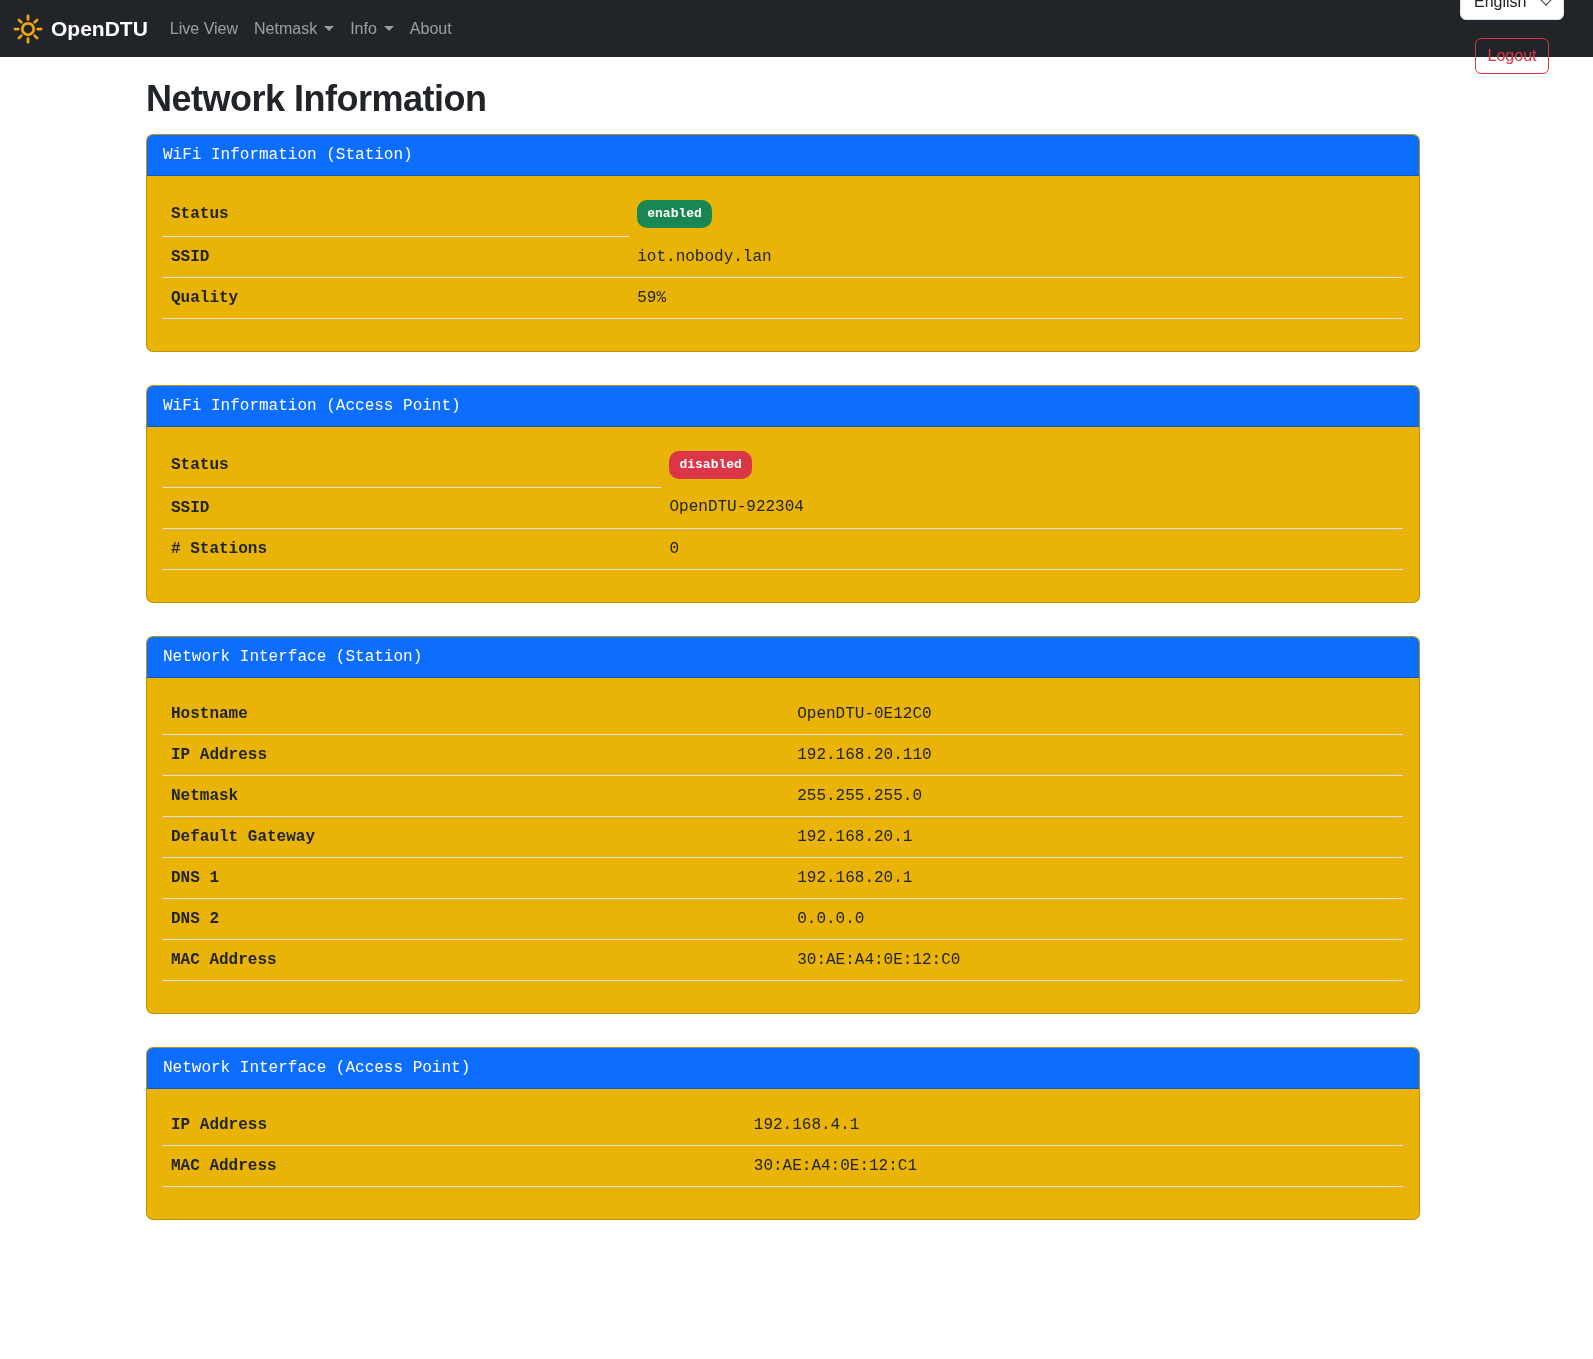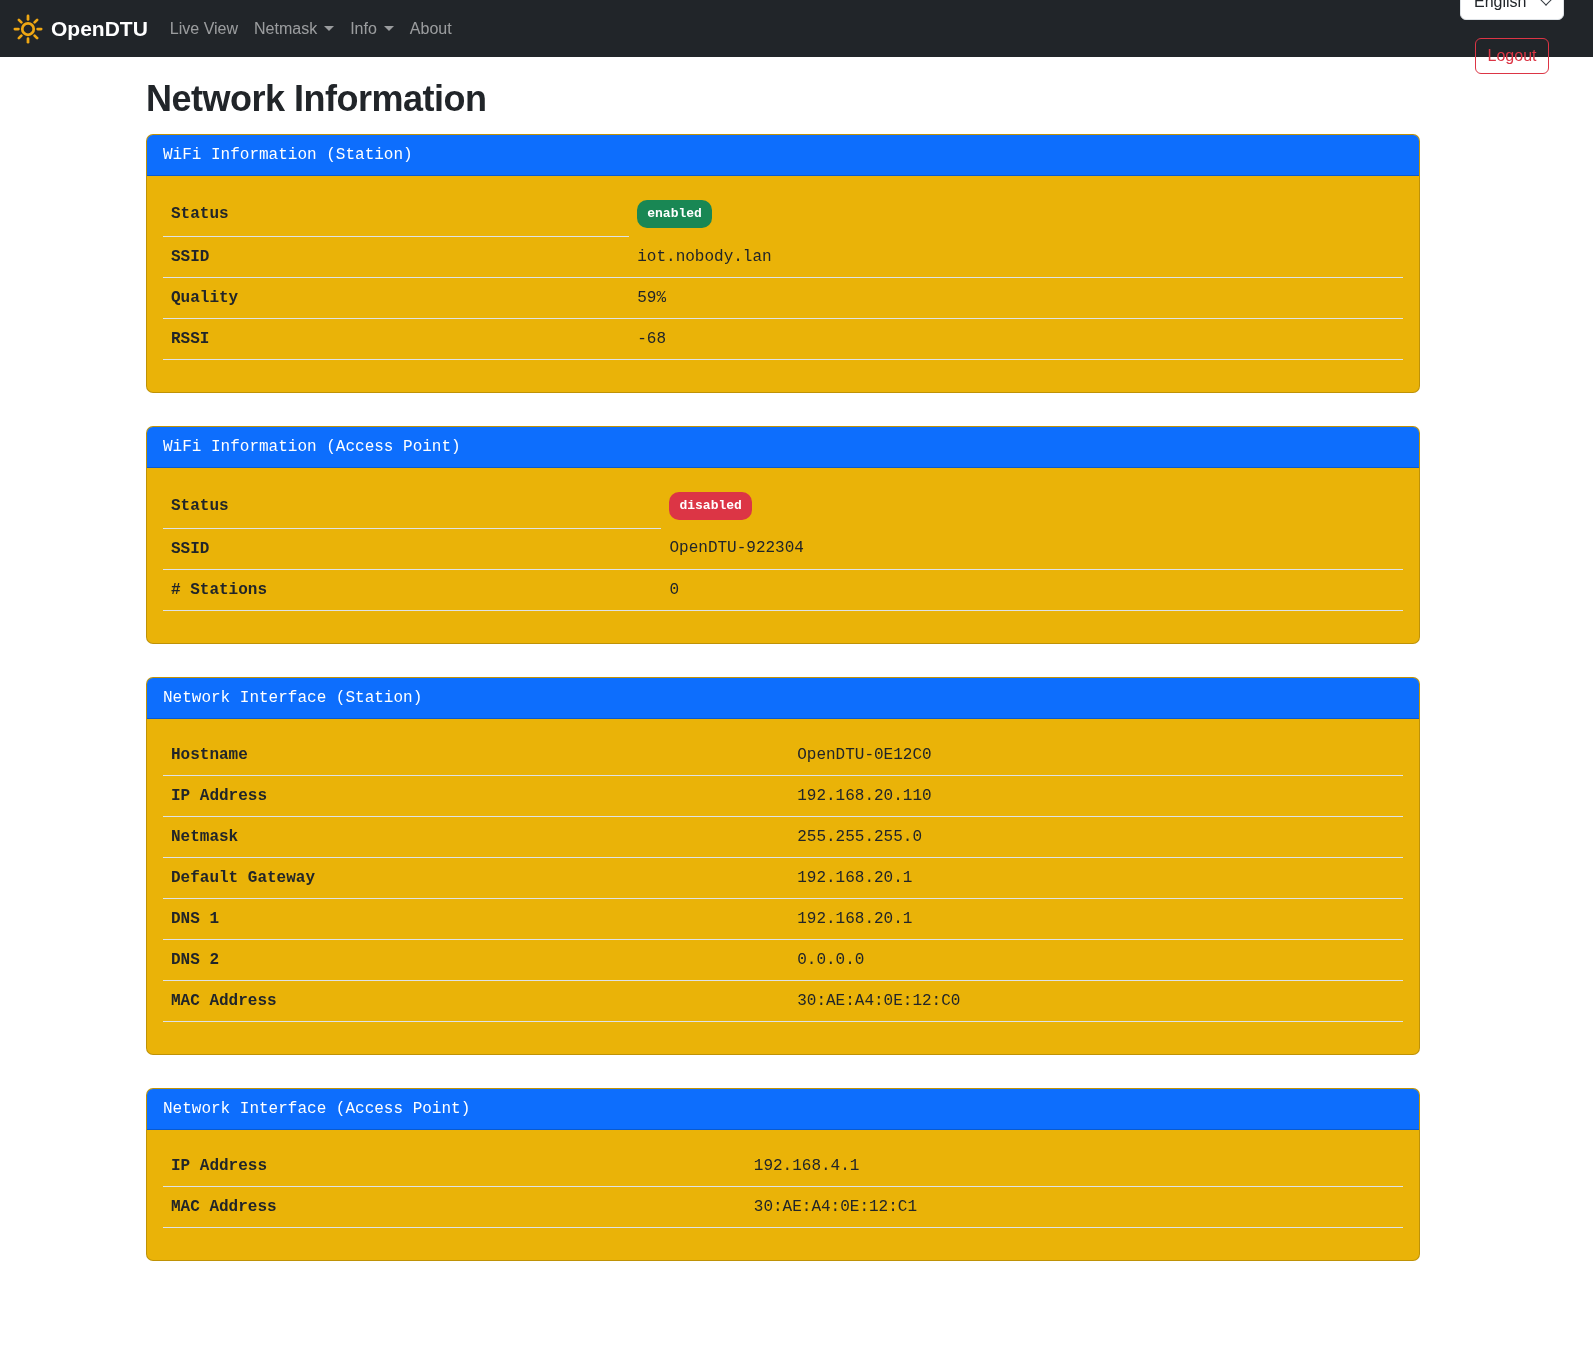--- a/index.html
+++ b/index.html
@@ -151,24 +151,20 @@
   <tr>
     <th>SSID</th>
     <td>iot.nobody.lan</td>
   </tr>
 
   <tr>
     <th>Quality</th>
     <td>59%</td>
   </tr>
 
-  <tr>
-    <th>RSSI</th>
-    <td>-68</td>
-  </tr>
 </tbody>
       </table>
     </div>
   </div>
 
   <div class="card">
     <div class="card-header">WiFi Information (Access Point)</div>
     <div class="card-body">
       <table class="info-table card-idx-1">
         <tbody>

